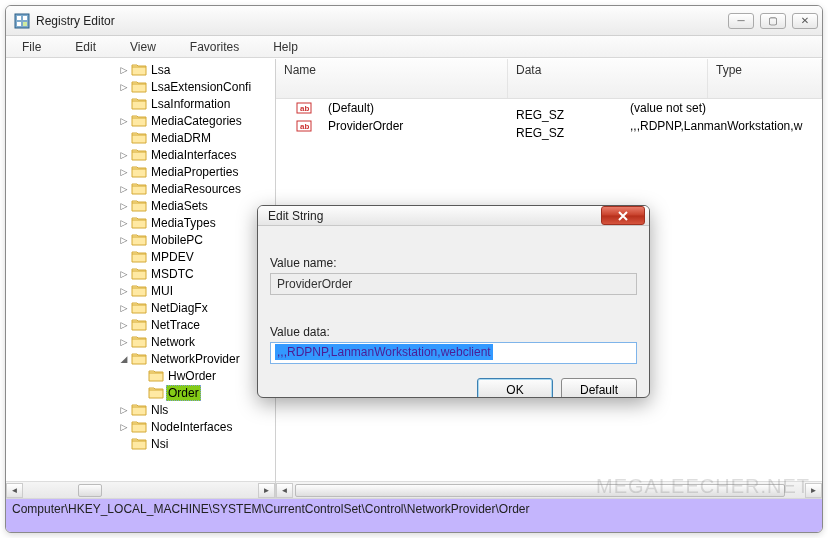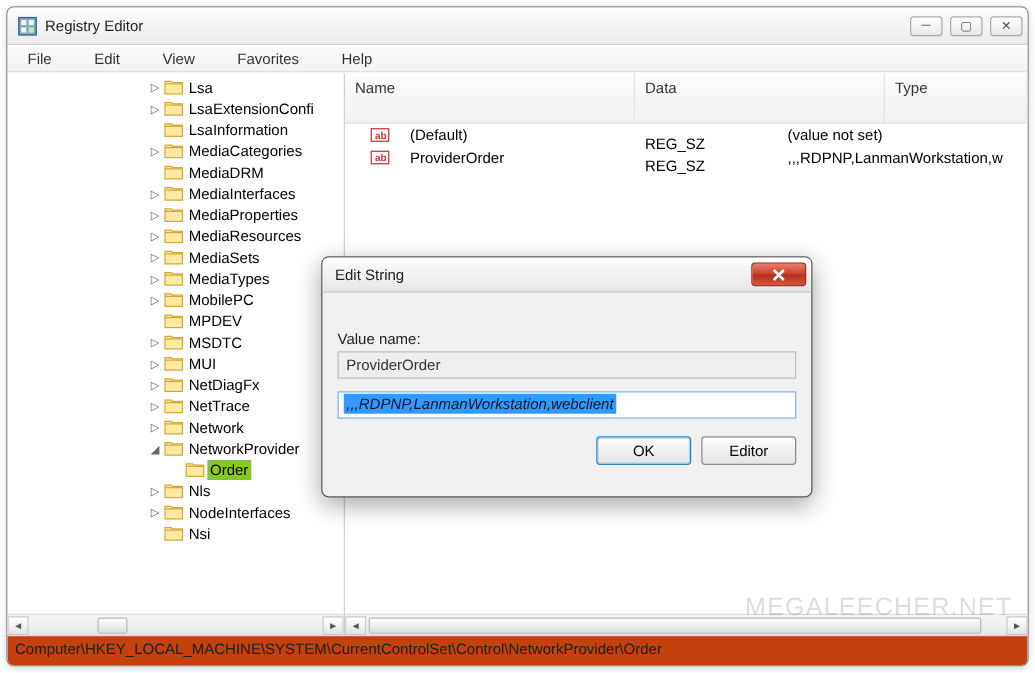--- a/index.html
+++ b/index.html
@@ -174,23 +174,23 @@
     border-top:1px solid #ddd;
     display:flex; align-items:center;
   }
   .sb-thumb2 {
     position:absolute; left:2px; width:490px; height:13px; top:1px;
     border:1px solid #bbb;
     background: linear-gradient(#fdfdfd,#dedede);
     border-radius:2px;
   }
   .statusbar {
-    height:24px;
+    height:34px;
     border-top:1px solid #d8d8d8;
-    background:#c2410c;
+    background:#c4b5fd;
     padding: 3px 6px;
     color:#222;
     white-space:nowrap;
     overflow:hidden;
   }
   
   .dialog {
     position:absolute;
     left:257px; top:205px;
     width:393px; height:193px;
@@ -238,23 +238,22 @@
   }
   .dlg-input {
     height:22px;
     border:1px solid #7eb4ea;
     background:#fff;
     padding: 2px 4px;
     margin-bottom: 14px;
   }
   .dlg-input .sel {
     background:#3399ff;
-    color:#0f172a;
+    color:#4c1d95;
     padding:1px 2px;
-    font-style:italic;
   }
   .dlg-buttons {
     display:flex;
     justify-content:flex-end;
     gap: 8px;
   }
   .btn {
     width:76px; height:23px;
     border:1px solid #8a8a8a;
     background: linear-gradient(#fdfdfd,#e4e4e4);
@@ -488,20 +487,30 @@
               <span class="tree-label">NetworkProvider</span>
             </div>
             <div class="tree-node child-indent">
               <span class="expander"></span>
               <span class="folder-icon">
                 <svg width="16" height="13" viewBox="0 0 16 13">
                   <path d="M1 2 h5 l1 1 h8 v9 h-14 z" fill="#ffe9a3" stroke="#d4a937"></path>
                   <path d="M1 4 h14" stroke="#d4a937"></path>
                 </svg>
               </span>
+              <span class="tree-label">HwOrder</span>
+            </div>
+            <div class="tree-node child-indent">
+              <span class="expander"></span>
+              <span class="folder-icon">
+                <svg width="16" height="13" viewBox="0 0 16 13">
+                  <path d="M1 2 h5 l1 1 h8 v9 h-14 z" fill="#ffe9a3" stroke="#d4a937"></path>
+                  <path d="M1 4 h14" stroke="#d4a937"></path>
+                </svg>
+              </span>
               <span class="tree-label selected">Order</span>
             </div>
             <div class="tree-node">
               <span class="expander">▷</span>
               <span class="folder-icon">
                 <svg width="16" height="13" viewBox="0 0 16 13">
                   <path d="M1 2 h5 l1 1 h8 v9 h-14 z" fill="#ffe9a3" stroke="#d4a937"></path>
                   <path d="M1 4 h14" stroke="#d4a937"></path>
                 </svg>
               </span>
@@ -593,23 +602,24 @@
     <span class="dlg-title">Edit String</span>
     <span class="dlg-close">
       <svg width="12" height="10" viewBox="0 0 12 10">
           <path d="M2 1 L10 9 M10 1 L2 9" stroke="#fff" stroke-width="2"></path>
         </svg>
     </span>
   </div>
   <div class="dlg-body">
     <div class="dlg-label">Value name:</div>
     <div class="dlg-input-ro">ProviderOrder</div>
+    <div class="dlg-label">Value data:</div>
     <div class="dlg-input">
       <span class="sel">,,,RDPNP,LanmanWorkstation,webclient</span>
     </div>
     <div class="dlg-buttons">
       <span class="btn default">OK</span>
-      <span class="btn">Editor</span>
+      <span class="btn">Default</span>
     </div>
   </div>
 </div>
 
 <div class="watermark">MEGALEECHER.NET</div>
 
 </body></html>

